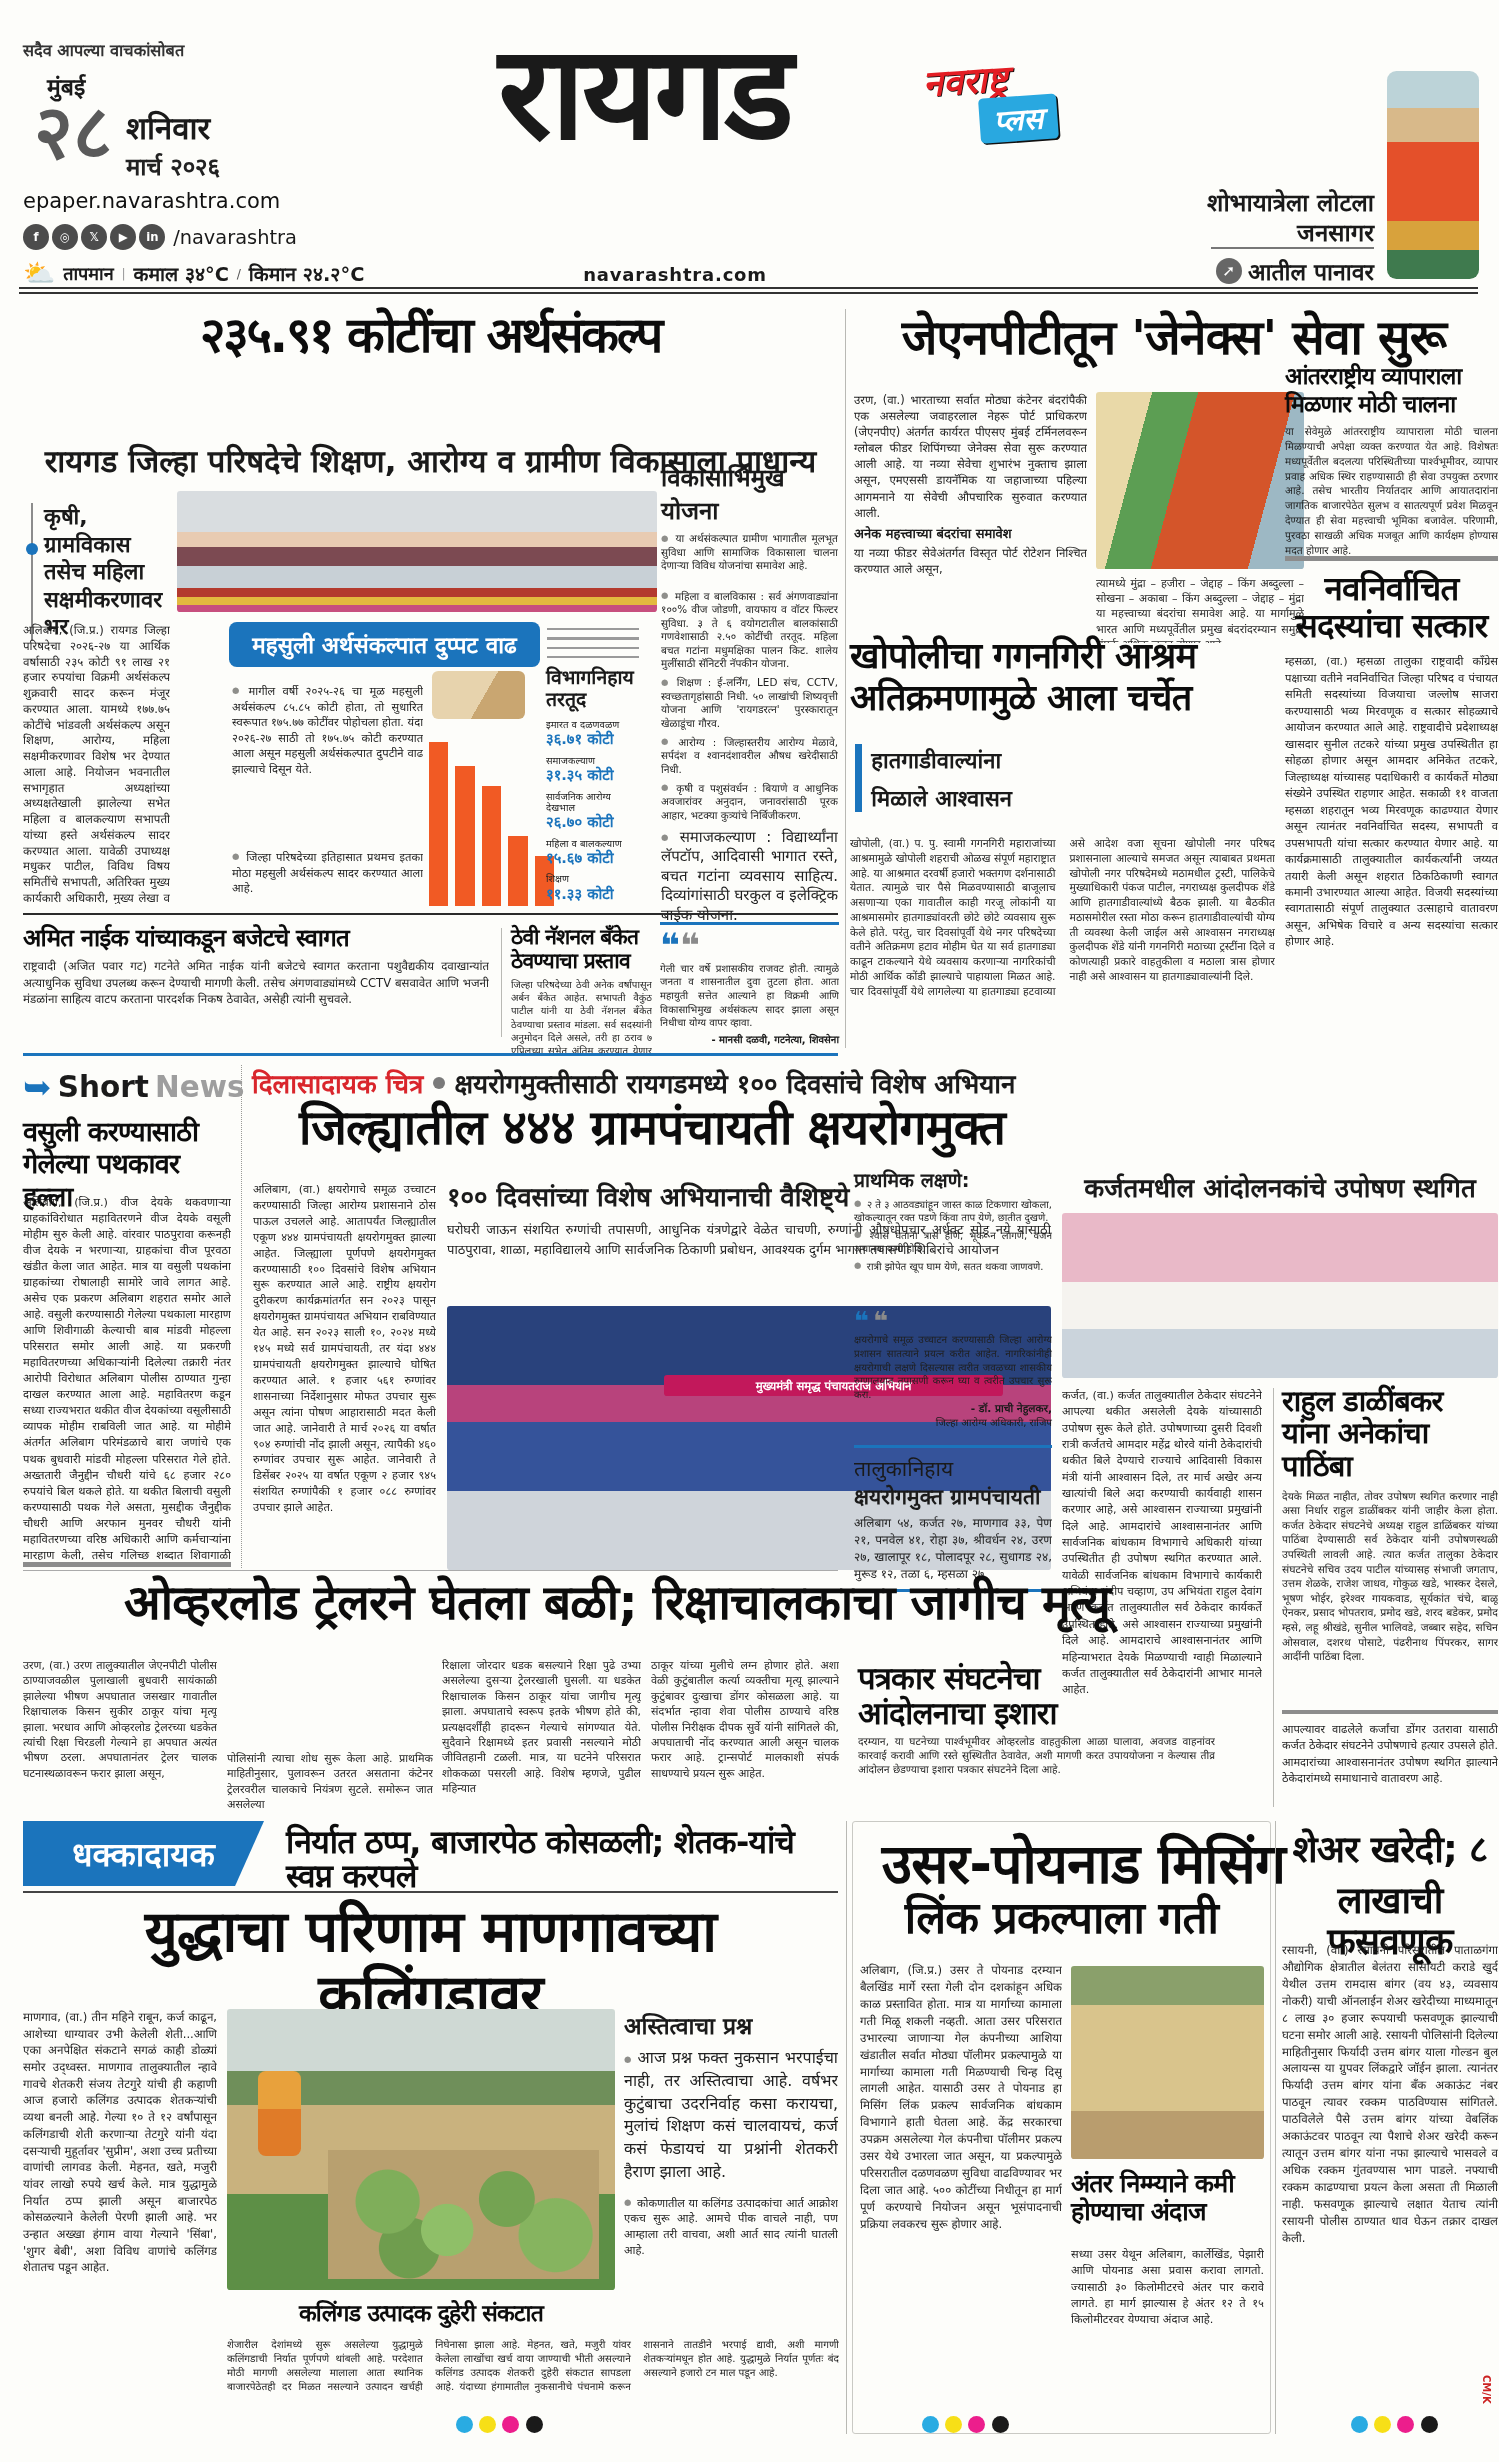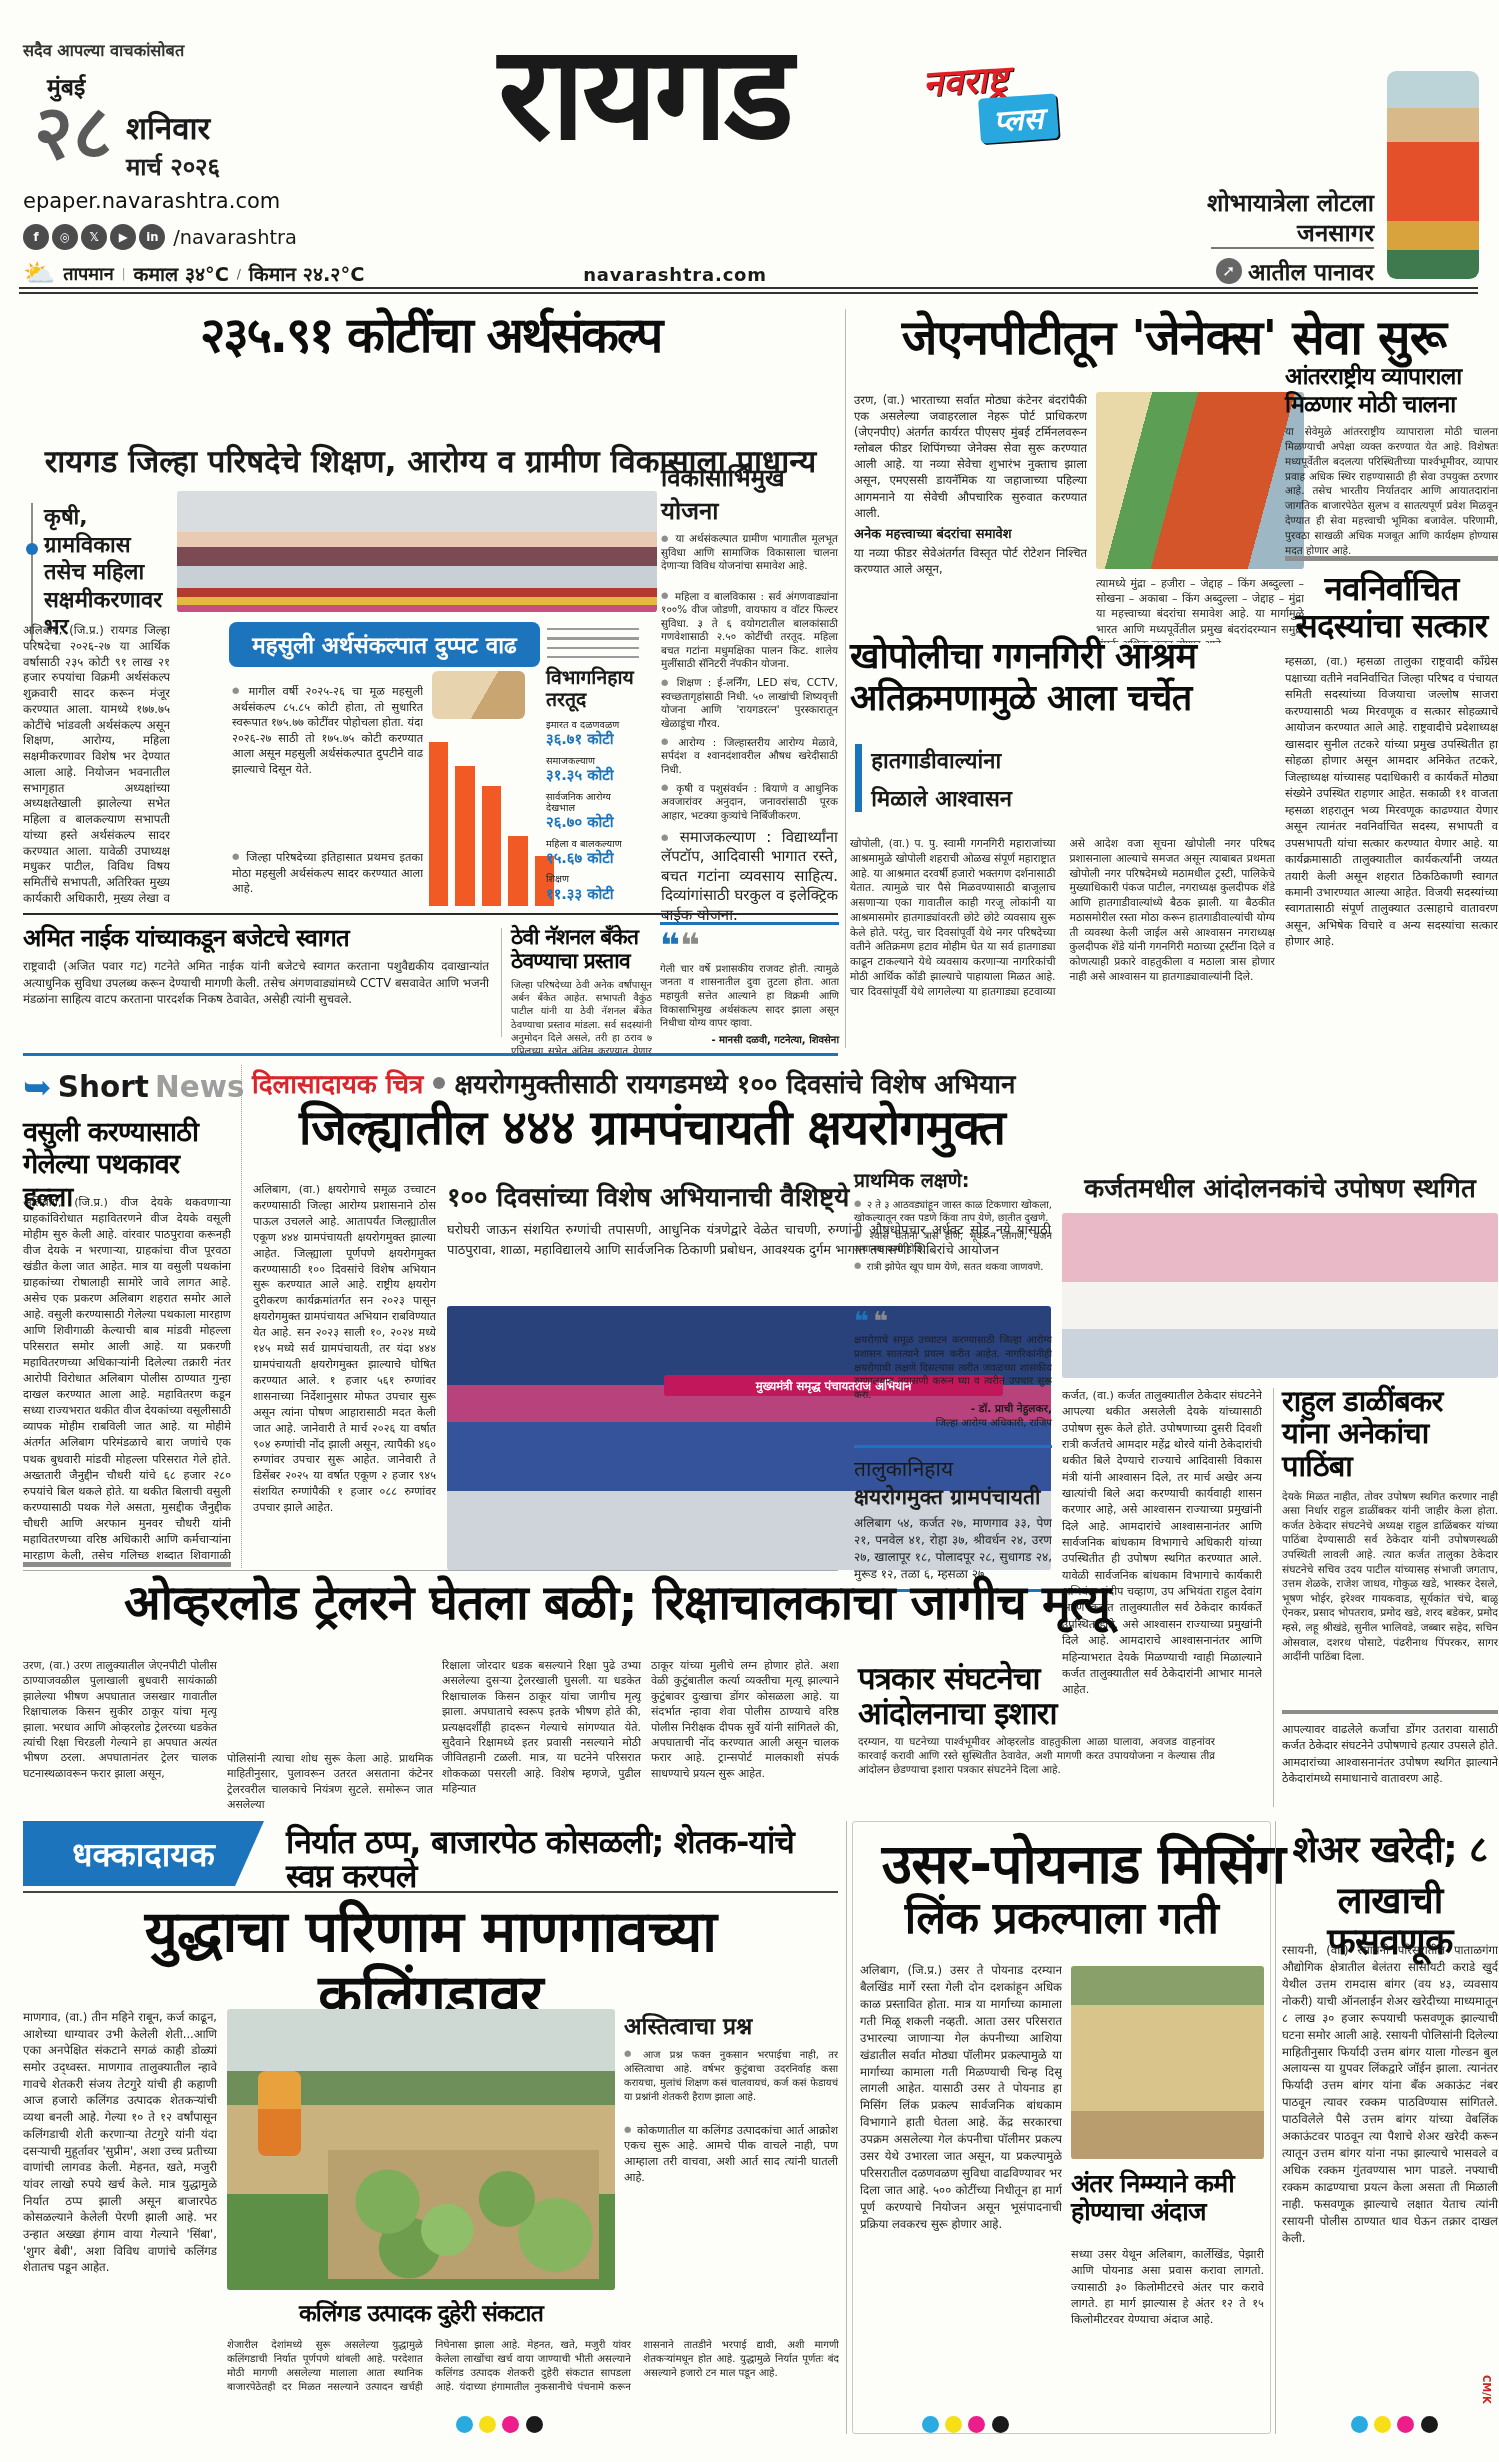--- a/index.html
+++ b/index.html
@@ -258,21 +258,21 @@
   <div class="abs hl" style="left:286px;top:1826px;width:553px;font-size:32px;line-height:1.05">निर्यात ठप्प, बाजारपेठ कोसळली;  शेतक-यांचे स्वप्न करपले</div>
   <div class="abs" style="left:23px;top:1891px;width:815px;height:1.6px;background:#444"></div>
   <div class="abs hl ctr" style="left:23px;top:1900px;width:815px;font-size:57px">युद्धाचा परिणाम माणगावच्या कलिंगडावर</div>
   <div class="abs bt" style="left:23px;top:2009px;width:194px;height:425px;font-size:11.6px;line-height:1.44">माणगाव, (वा.) तीन महिने राबून, कर्ज काढून, आशेच्या धाग्यावर उभी केलेली शेती...आणि एका अनपेक्षित संकटाने सगळं काही डोळ्यां समोर उद्ध्वस्त. माणगाव तालुक्यातील न्हावे गावचे शेतकरी संजय तेटगुरे यांची ही कहाणी आज हजारो कलिंगड उत्पादक शेतकऱ्यांची व्यथा बनली आहे. गेल्या १० ते १२ वर्षांपासून कलिंगडाची शेती करणाऱ्या तेटगुरे यांनी यंदा दसऱ्याची मुहूर्तावर 'सुप्रीम', अशा उच्च प्रतीच्या वाणांची लागवड केली. मेहनत, खते, मजुरी यांवर लाखो रुपये खर्च केले. मात्र युद्धामुळे निर्यात ठप्प झाली असून बाजारपेठ कोसळल्याने केलेली पेरणी झाली आहे. भर उन्हात अख्खा हंगाम वाया गेल्याने 'सिंबा', 'शुगर बेबी', अशा विविध वाणांचे कलिंगड शेतातच पडून आहेत.</div>
   <div class="abs ph ph-melon" style="left:227px;top:2009px;width:388px;height:281px">
     <div style="position:absolute;left:8%;top:22%;width:43px;height:85px;background:linear-gradient(180deg,#e8a13c 0 45%,#e07b28 45% 100%);border-radius:7.8px"></div>
     <div style="position:absolute;right:4%;bottom:4%;width:70%;height:46%;background:radial-gradient(circle at 22% 40%,#7fae5a 0 14%,transparent 14.5%),radial-gradient(circle at 44% 62%,#8fbf68 0 15%,transparent 15.5%),radial-gradient(circle at 66% 38%,#74a352 0 14%,transparent 14.5%),radial-gradient(circle at 84% 66%,#86b45f 0 15%,transparent 15.5%),radial-gradient(circle at 30% 76%,#6f9d4e 0 14%,transparent 14.5%),#b8a06f"></div>
   </div>
   <div class="abs" style="left:624px;top:2009px;width:214px">
     <div style="font-size:23px;font-weight:800;margin-bottom:6.2px">अस्तित्वाचा प्रश्न</div>
-    <p class="bt bullet" style="font-size:10px;line-height:1.42;margin-bottom:18px">आज प्रश्न फक्त नुकसान भरपाईचा नाही, तर अस्तित्वाचा आहे. वर्षभर कुटुंबाचा उदरनिर्वाह कसा करायचा, मुलांचं शिक्षण कसं चालवायचं, कर्ज कसं फेडायचं या प्रश्नांनी शेतकरी हैराण झाला आहे.</p>
+    <p class="bt bullet" style="font-size:16px;line-height:1.42;margin-bottom:12px">आज प्रश्न फक्त नुकसान भरपाईचा नाही, तर अस्तित्वाचा आहे. वर्षभर कुटुंबाचा उदरनिर्वाह कसा करायचा, मुलांचं शिक्षण कसं चालवायचं, कर्ज कसं फेडायचं या प्रश्नांनी शेतकरी हैराण झाला आहे.</p>
     <p class="bt bullet" style="font-size:11.2px;line-height:1.42">कोकणातील या कलिंगड उत्पादकांचा आर्त आक्रोश एकच सुरू आहे. आमचे पीक वाचले नाही, पण आम्हाला तरी वाचवा, अशी आर्त साद त्यांनी घातली आहे.</p>
   </div>
   <div class="abs hl ctr" style="left:227px;top:2301px;width:388px;font-size:23px">कलिंगड उत्पादक दुहेरी संकटात</div>
   <div class="abs bt" style="left:227px;top:2338px;width:612px;height:98px;column-count:3;column-gap:12.4px;font-size:10.2px;line-height:1.36">शेजारील देशांमध्ये सुरू असलेल्या युद्धामुळे कलिंगडाची निर्यात पूर्णपणे थांबली आहे. परदेशात मोठी मागणी असलेल्या मालाला आता स्थानिक बाजारपेठेतही दर मिळत नसल्याने उत्पादन खर्चही निघेनासा झाला आहे. मेहनत, खते, मजुरी यांवर केलेला लाखोंचा खर्च वाया जाण्याची भीती असल्याने कलिंगड उत्पादक शेतकरी दुहेरी संकटात सापडला आहे. यंदाच्या हंगामातील नुकसानीचे पंचनामे करून शासनाने तातडीने भरपाई द्यावी, अशी मागणी शेतकऱ्यांमधून होत आहे. युद्धामुळे निर्यात पूर्णतः बंद असल्याने हजारो टन माल पडून आहे.</div>
 
   <div class="abs vline" style="left:846px;top:1821px;height:613px"></div>
   <div class="abs" style="left:852px;top:1821px;width:419px;border:0.8px solid #c9c9c4;border-radius:3.1px;height:613px"></div>
   <div class="abs hl ctr" style="left:854px;top:1834px;width:459px;font-size:55px">उसर-पोयनाड मिसिंग</div>
   <div class="abs hl ctr" style="left:854px;top:1893px;width:415px;font-size:44px">लिंक प्रकल्पाला गती</div>
   <div class="abs bt" style="left:860px;top:1962px;width:202px;height:464px;font-size:11.6px;line-height:1.46">अलिबाग, (जि.प्र.) उसर ते पोयनाड दरम्यान बैलखिंड मार्गे रस्ता गेली दोन दशकांहून अधिक काळ प्रस्तावित होता. मात्र या मार्गाच्या कामाला गती मिळू शकली नव्हती. आता उसर परिसरात उभारल्या जाणाऱ्या गेल कंपनीच्या आशिया खंडातील सर्वात मोठ्या पॉलीमर प्रकल्पामुळे या मार्गाच्या कामाला गती मिळण्याची चिन्ह दिसू लागली आहेत. यासाठी उसर ते पोयनाड हा मिसिंग लिंक प्रकल्प सार्वजनिक बांधकाम विभागाने हाती घेतला आहे. केंद्र सरकारचा उपक्रम असलेल्या गेल कंपनीचा पॉलीमर प्रकल्प उसर येथे उभारला जात असून, या प्रकल्पामुळे परिसरातील दळणवळण सुविधा वाढविण्यावर भर दिला जात आहे. ५०० कोटींच्या निधीतून हा मार्ग पूर्ण करण्याचे नियोजन असून भूसंपादनाची प्रक्रिया लवकरच सुरू होणार आहे.</div>

